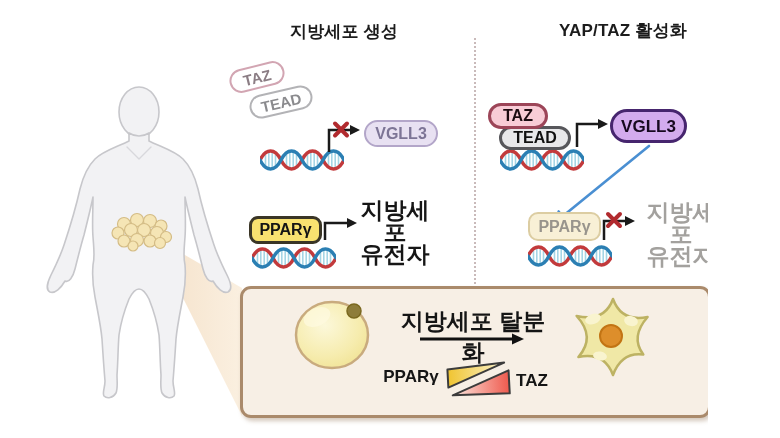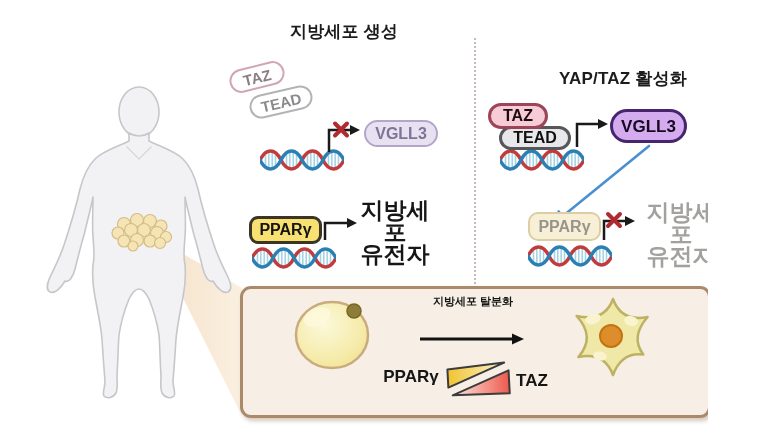--- a/index.html
+++ b/index.html
@@ -35,25 +35,25 @@
            color:#16081f;font-size:17px;}
   #pparg-r{left:528px;top:212px;width:73px;height:29px;border:2px solid #dccda2;background:#f8f0d6;
            color:#98948c;font-size:16px;border-radius:10px;}
   #gene-r{left:636px;top:201px;width:90px;color:#a3a19e;}
   
   #bottom-panel{
     left:240px;top:286px;width:471px;height:132px;background:#f7efe5;
     border:3px solid #aa8a6b;border-radius:11px;
     box-shadow:2px 3px 4px rgba(150,120,90,.4);
   }
-  #process-label{left:400px;top:294px;width:146px;text-align:center;font-size:11px;font-weight:700;color:#151515;}
+  #process-label{left:400px;top:306px;width:146px;text-align:center;font-size:23px;font-weight:700;color:#151515;}
   #pparg-b{left:376px;top:367px;width:70px;text-align:center;font-size:17px;font-weight:700;color:#151515;}
   #taz-b{left:510px;top:371px;width:44px;text-align:center;font-size:17px;font-weight:700;color:#151515;}
   #title-l{left:254px;top:20px;width:180px;}
-  #title-r{left:532px;top:19px;width:182px;margin-top:48px;}
+  #title-r{left:532px;top:19px;width:182px;}
 </style>
 </head>
 <body>
 
 <div id="canvas">
 
   <svg width="780" height="438" viewBox="0 0 780 438" style="z-index:0">
     <defs>
       <linearGradient id="coneGrad" x1="0" y1="0" x2="1" y2="0">
         <stop offset="0" stop-color="#f3ddc2"></stop>

